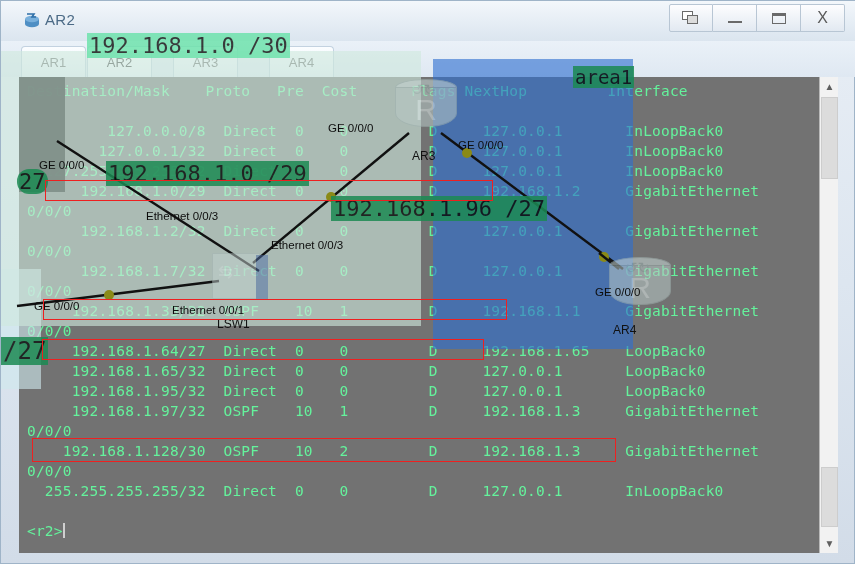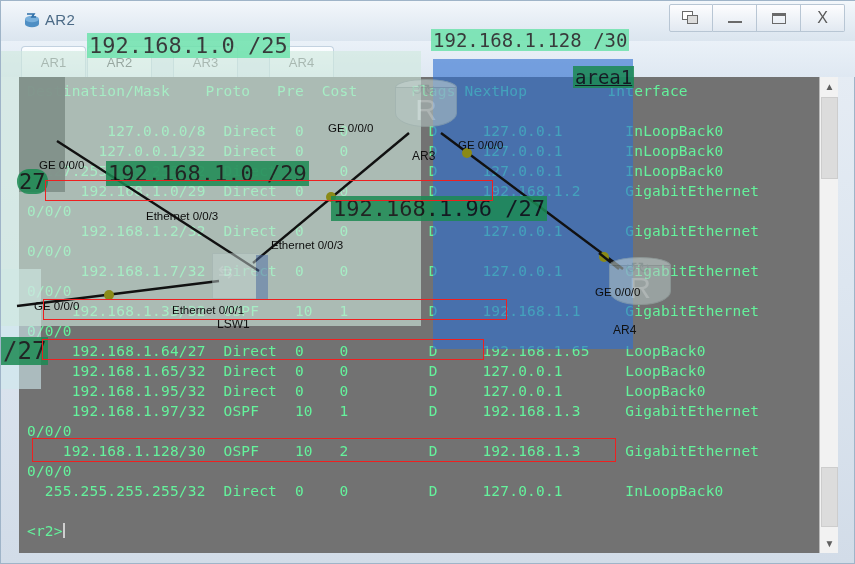--- a/index.html
+++ b/index.html
@@ -323,27 +323,26 @@
 
     <span class="if-label" style="left:327px; top:121px;">GE 0/0/0</span>
     <span class="if-label" style="left:457px; top:138px;">GE 0/0/0</span>
     <span class="if-label" style="left:594px; top:285px;">GE 0/0/0</span>
     <span class="if-label" style="left:38px;  top:158px;">GE 0/0/0</span>
     <span class="if-label" style="left:33px;  top:299px;">GE 0/0/0</span>
     <span class="if-label" style="left:145px; top:209px;">Ethernet 0/0/3</span>
     <span class="if-label" style="left:270px; top:238px;">Ethernet 0/0/3</span>
     <span class="if-label" style="left:127px; top:303px;margin-left:44px;">Ethernet 0/0/1</span>
 
-    <span class="hl" style="left:86px;  top:32px;  font-size:22px;">192.168.1.0 /25</span>
-    <span class="hl" style="left:430px; top:28px;  font-size:19px;">192.168.1.128 /30</span>
+    <span class="hl" style="left:86px;  top:32px;  font-size:22px;">192.168.1.0 /30</span>
     <span class="hl dark" style="left:105px; top:160px; font-size:22px;">192.168.1.0 /29</span>
     <span class="hl dark" style="left:330px; top:195px; font-size:22px;">192.168.1.96 /27</span>
     <span class="hl dark" style="left:16px;  top:168px; font-size:22px;border-radius:12px;">27</span>
     <span class="hl dark" style="left:0px;   top:336px; font-size:24px;">/27</span>
-    <span class="hl dark" style="left:572px; top:65px;  font-size:19px;text-decoration:underline;">area1</span>
+    <span class="hl dark" style="left:572px; top:65px;  font-size:19px;">area1</span>
 
     <div class="redbox" style="left:44px;  top:179px; width:448px; height:21px;"></div>
     <div class="redbox" style="left:42px;  top:298px; width:464px; height:21px;"></div>
     <div class="redbox" style="left:41px;  top:338px; width:442px; height:21px;"></div>
     <div class="redbox" style="left:31px;  top:437px; width:584px; height:24px;"></div>
   </div>
 
 </div>
 
 </body></html>

